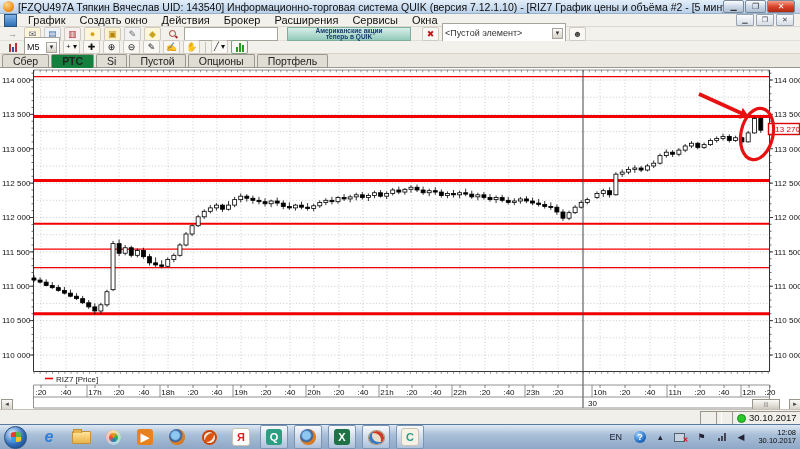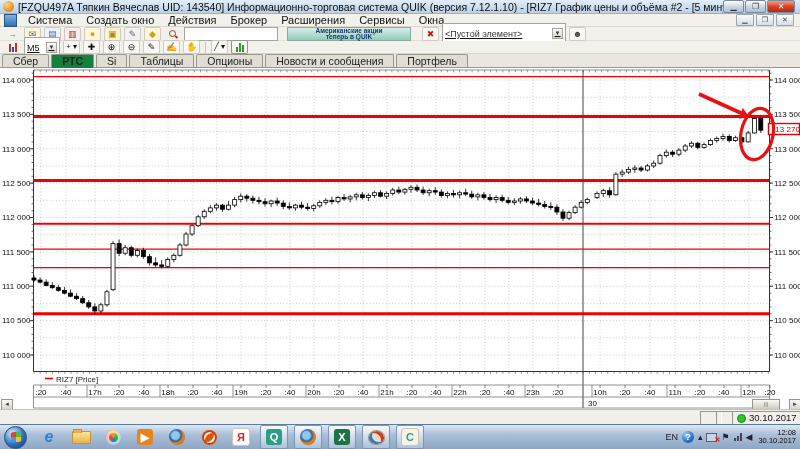--- a/index.html
+++ b/index.html
@@ -44,21 +44,21 @@
   .mag{width:10px;height:10px;position:relative;display:inline-block;}
   .mag::before{content:"";position:absolute;left:1px;top:1px;width:5px;height:5px;
                border:1.5px solid #b03030;border-radius:50%;}
   .mag::after{content:"";position:absolute;left:7px;top:7px;width:3px;height:1.5px;
               background:#b03030;transform:rotate(45deg);}
   .banner{width:122px;height:12px;margin-left:6px;border:1px solid #7fae9e;
           background:linear-gradient(#d8efe9,#93cabb);text-align:center;
           display:flex;flex-direction:column;justify-content:center;}
   .banner span{font-size:6.5px;line-height:6px;font-weight:bold;color:#123a6b;}
   .combo{height:11px;background:#fff;border:1px solid #a8a49a;display:inline-flex;
-         align-items:flex-end;font-size:9px;padding:4px 2px;gap:2px;text-decoration:underline;}
+         align-items:flex-start;font-size:9px;padding:4px 2px;gap:2px;}
   .combo .arrow{width:9px;height:9px;background:linear-gradient(#fdfdfd,#d5d1c8);
                 border:1px solid #a8a49a;font-size:6px;line-height:8px;text-align:center;color:#333;}
   .minibars{display:inline-flex;align-items:flex-end;gap:1px;height:9px;}
   .minibars i{width:2px;display:block;}
   .sep{width:1px;height:11px;background:#c8c4bb;margin:0 2px;}
   
   .tabstrip{top:54px;height:14px;background:#eae7e0;border-bottom:1px solid #9a968c;
             display:flex;align-items:flex-end;padding:0 2px;}
   .tab{border:1px solid #9a968c;border-bottom:none;background:#e0ddd4;
        padding:0 10px;font-size:10.5px;line-height:12px;height:12px;margin-right:2px;
@@ -94,21 +94,21 @@
        background:radial-gradient(circle at 35% 30%,#d9ecff,#2f6fbd 55%,#153c73);
        display:flex;align-items:center;justify-content:center;border:1px solid #25517e;}
   .orb .flag{width:10px;height:10px;border-radius:2px;transform:rotate(-6deg);
        background:conic-gradient(#58b847 0 25%,#f4c328 0 50%,#2e9fe6 0 75%,#e63e2e 0);}
   .tbicon{width:26px;height:22px;display:flex;align-items:center;justify-content:center;
           margin:0 3px;flex:0 0 auto;font-weight:bold;}
   .tbicon.boxed{border:1px solid #7d95b5;border-radius:2px;
           background:linear-gradient(rgba(255,255,255,.8),rgba(200,216,238,.5));}
   .glyphsq{width:16px;height:16px;border-radius:3px;display:flex;align-items:center;
            justify-content:center;font-size:11px;font-weight:bold;}
-  .tray{margin-left:auto;display:flex;align-items:center;gap:4px;padding-right:2px;}
+  .tray{margin-left:auto;display:flex;align-items:center;gap:12px;padding-right:2px;}
   .trayico{font-size:9px;color:#223;display:inline-flex;align-items:center;}
   .qorb{width:12px;height:12px;border-radius:50%;color:#fff;font-size:9px;font-weight:bold;
         background:radial-gradient(circle at 35% 30%,#9fd4ff,#2470c8 60%,#123f7e);
         display:inline-flex;align-items:center;justify-content:center;}
   .clock{text-align:right;font-size:7.5px;line-height:8.5px;color:#0a0a0a;margin-left:2px;}
   .bars{display:inline-flex;align-items:flex-end;gap:1px;height:8px;}
   .bars i{width:2px;background:#445;display:block;}
   .netx{position:relative;width:11px;height:9px;display:inline-block;}
   .netx::before{content:"";position:absolute;inset:0;background:#c9d4e2;border:1px solid #56606e;}
   .netx::after{content:"\2715";position:absolute;right:-3px;bottom:-2px;color:#d41616;
@@ -129,21 +129,21 @@
       </span>
     <span class="wbtn close">
         <i>✕</i>
       </span>
   </span>
 </div>
 
 <div class="row menubar">
   <span class="childicon"></span>
   <span style="display:flex;">
-      <span class="menuitem">Система</span>
+      <span class="menuitem">График</span>
       <span class="menuitem">Создать окно</span>
       <span class="menuitem">Действия</span>
       <span class="menuitem">Брокер</span>
       <span class="menuitem">Расширения</span>
       <span class="menuitem">Сервисы</span>
       <span class="menuitem">Окна</span>
     </span>
   <span class="childbtns">
     <span class="cbtn">▁</span>
     <span class="cbtn">❐</span>
@@ -207,23 +207,22 @@
         <i style="height:9px;background:#2a9a2a;"></i>
         <i style="height:7px;background:#2a9a2a;"></i>
       </span>
   </span>
 </div>
 
 <div class="row tabstrip">
     <span class="tab">Сбер</span>
     <span class="tab active">РТС</span>
     <span class="tab">Si</span>
-    <span class="tab">Таблицы</span>
+    <span class="tab">Пустой</span>
     <span class="tab">Опционы</span>
-    <span class="tab">Новости и сообщения</span>
     <span class="tab">Портфель</span>
   </div>
 
 <div class="row chartarea">
   <svg width="800" height="341" viewBox="0 68 800 341" style="position:absolute;left:0;top:0;">
       <g>
         <line x1="33.5" y1="80" x2="769.5" y2="80" stroke="#b5b5b5" stroke-width="0.7" stroke-dasharray="1,2.2"></line>
         <line x1="33.5" y1="97.1875" x2="769.5" y2="97.1875" stroke="#b5b5b5" stroke-width="0.7" stroke-dasharray="1,2.2"></line>
         <line x1="33.5" y1="114.375" x2="769.5" y2="114.375" stroke="#b5b5b5" stroke-width="0.7" stroke-dasharray="1,2.2"></line>
         <line x1="33.5" y1="131.5625" x2="769.5" y2="131.5625" stroke="#b5b5b5" stroke-width="0.7" stroke-dasharray="1,2.2"></line>

